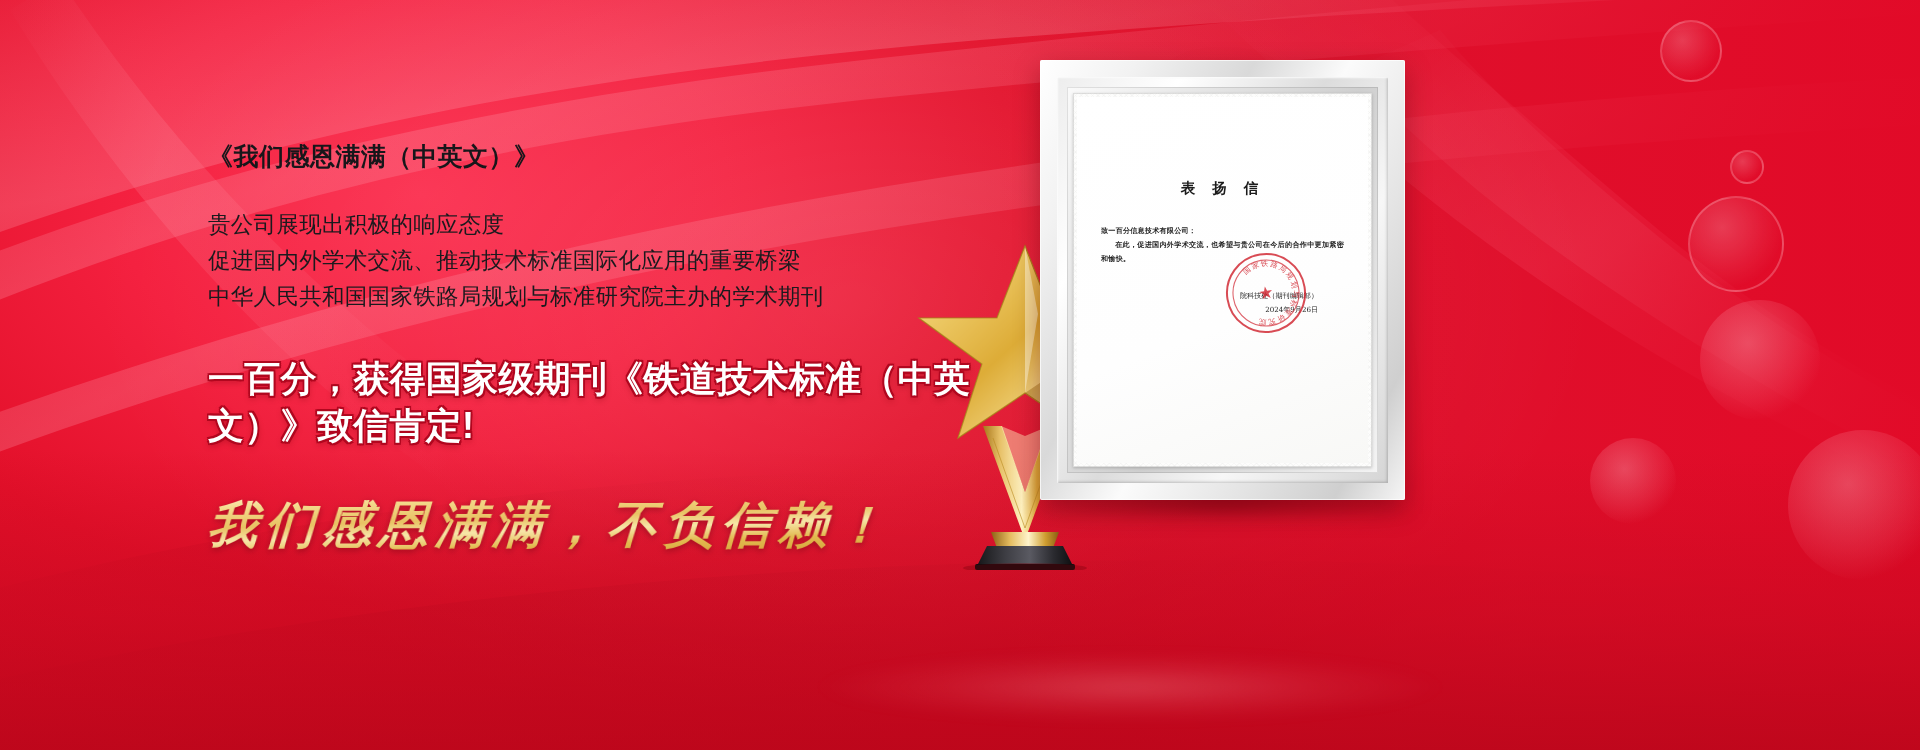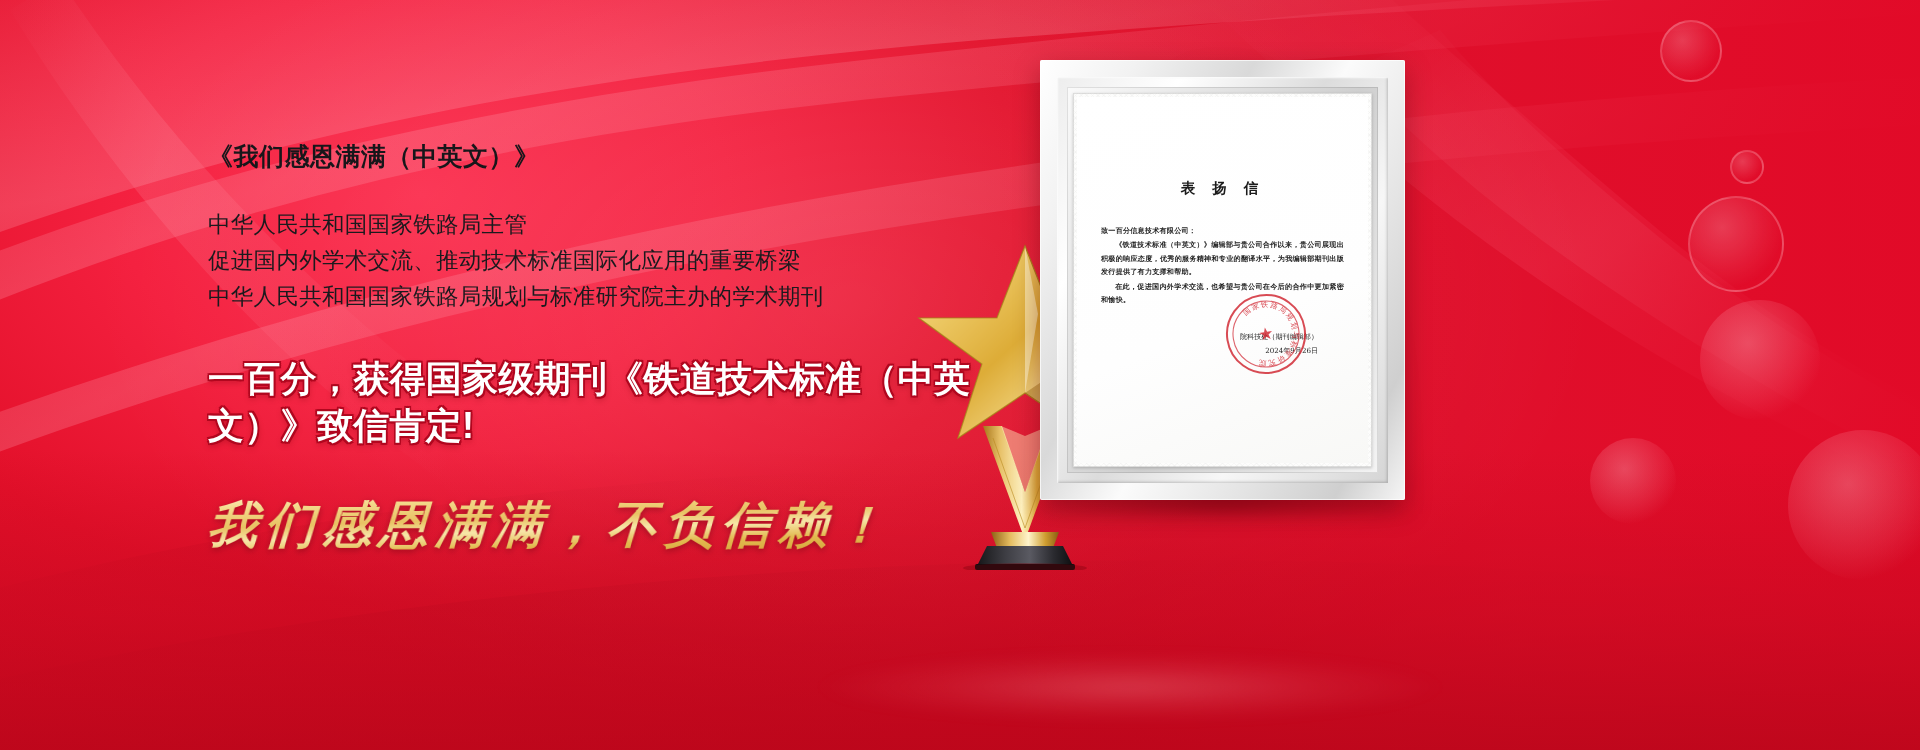--- a/index.html
+++ b/index.html
@@ -262,21 +262,21 @@
   <div class="bokeh bk-ring" style="left:1688px; top:196px; width:96px;  height:96px;"></div>
   <div class="bokeh bk-soft" style="left:1700px; top:300px; width:120px; height:120px;"></div>
   <div class="bokeh bk-soft" style="left:1788px; top:430px; width:150px; height:150px;"></div>
   <div class="bokeh bk-soft" style="left:1590px; top:438px; width:86px;  height:86px;"></div>
 
   <div class="text-col">
 
     <div class="journal-title">《我们感恩满满（中英文）》</div>
 
     <div class="sub-block">
-      <div class="subline">中华人民共和国国家铁路局主管</div>
+      <div class="subline">贵公司展现出积极的响应态度</div>
       <div class="subline">促进国内外学术交流、推动技术标准国际化应用的重要桥梁</div>
       <div class="subline">中华人民共和国国家铁路局规划与标准研究院主办的学术期刊</div>
     </div>
 
     <div class="highlight">一百分，获得国家级期刊《铁道技术标准（中英文）》致信肯定!</div>
 
     <div class="calligraphy">我们感恩满满，不负信赖！</div>
   </div>
 
   <div class="floor"></div>
@@ -339,21 +339,20 @@
 
     <div class="mat">
       <div class="mat-guilloche"></div>
 
       <div class="paper">
 
         <div class="cert-title">表 扬 信</div>
 
         <div class="cert-body">
           <p>致一百分信息技术有限公司：</p>
-          <p class="indent">《铁道技术标准（中英文）》编辑部与贵公司合作以来，贵公司展现出积极的响应态度，优秀的服务精神和专业的翻译水平，为我编辑部期刊出版发行提供了有力支撑和帮助。</p>
           <p class="indent">在此，促进国内外学术交流，也希望与贵公司在今后的合作中更加紧密和愉快。</p>
         </div>
 
         <div class="cert-sign">
 
           <div class="seal">
             <svg width="76" height="76" viewBox="0 0 76 76">
               <defs>
                 <path id="sealArc" d="M 38,38 m -27,0 a 27,27 0 1,1 54,0 a 27,27 0 1,1 -54,0"></path>
               </defs>

